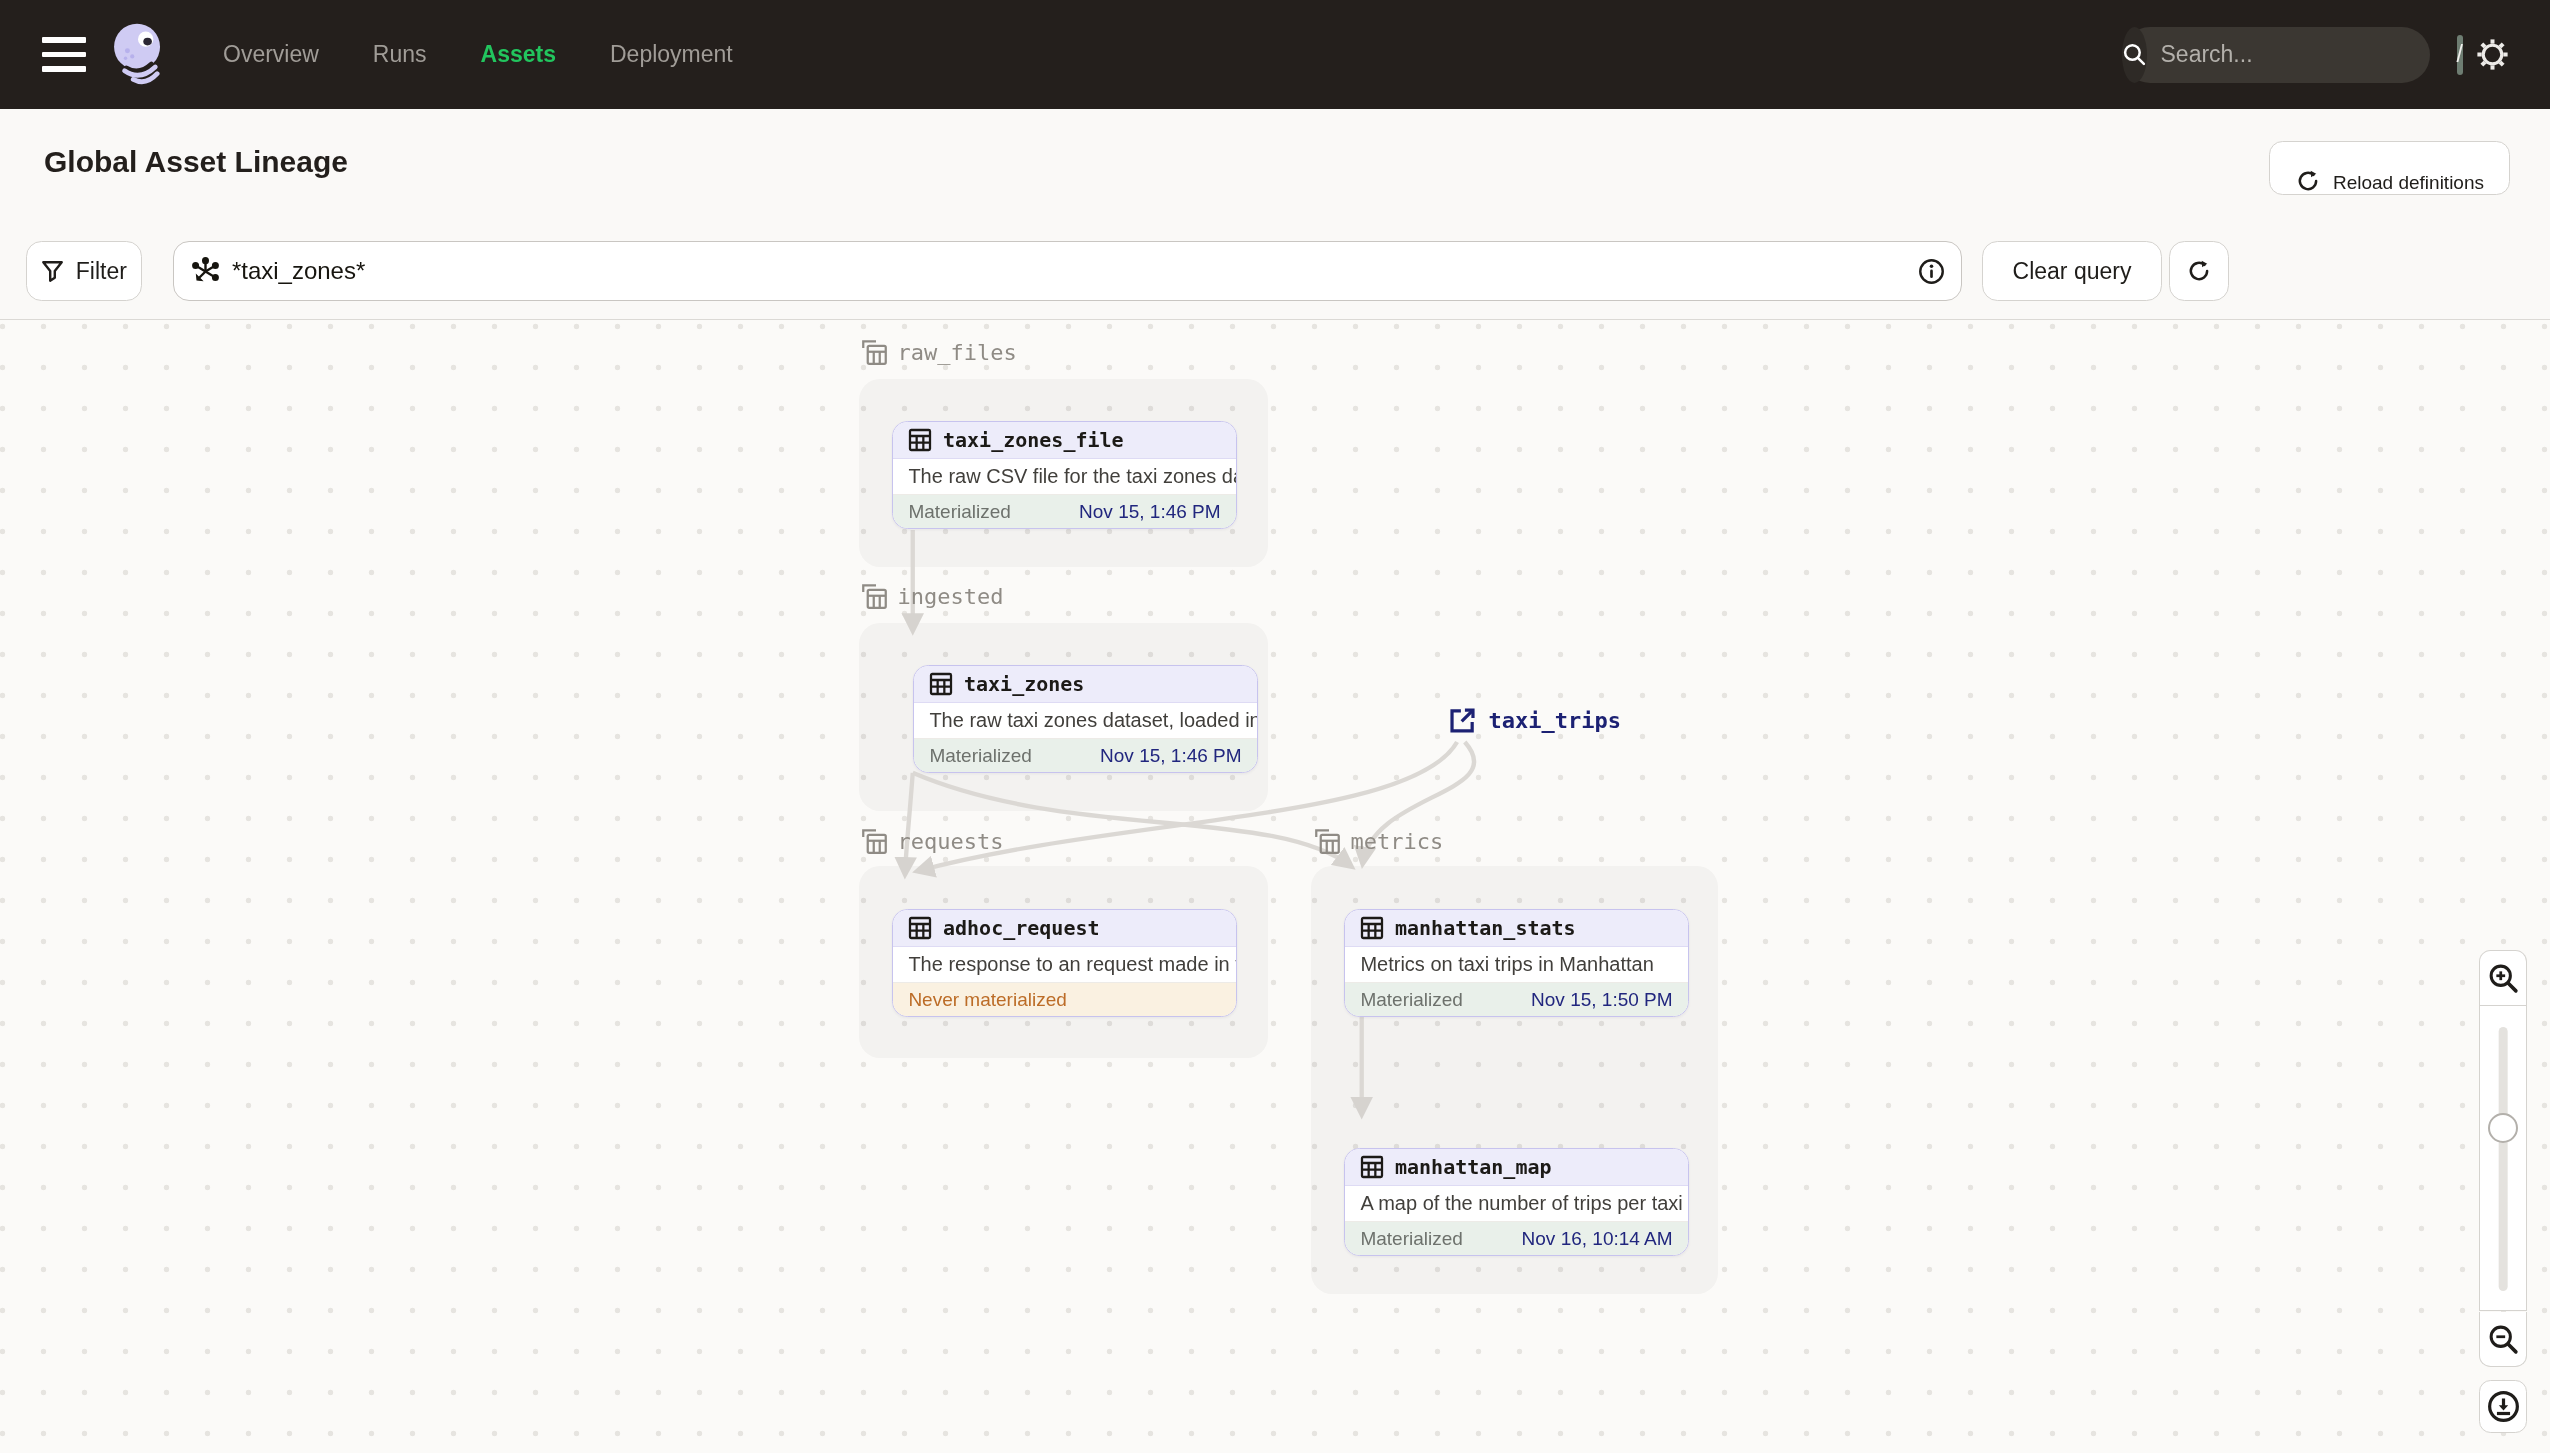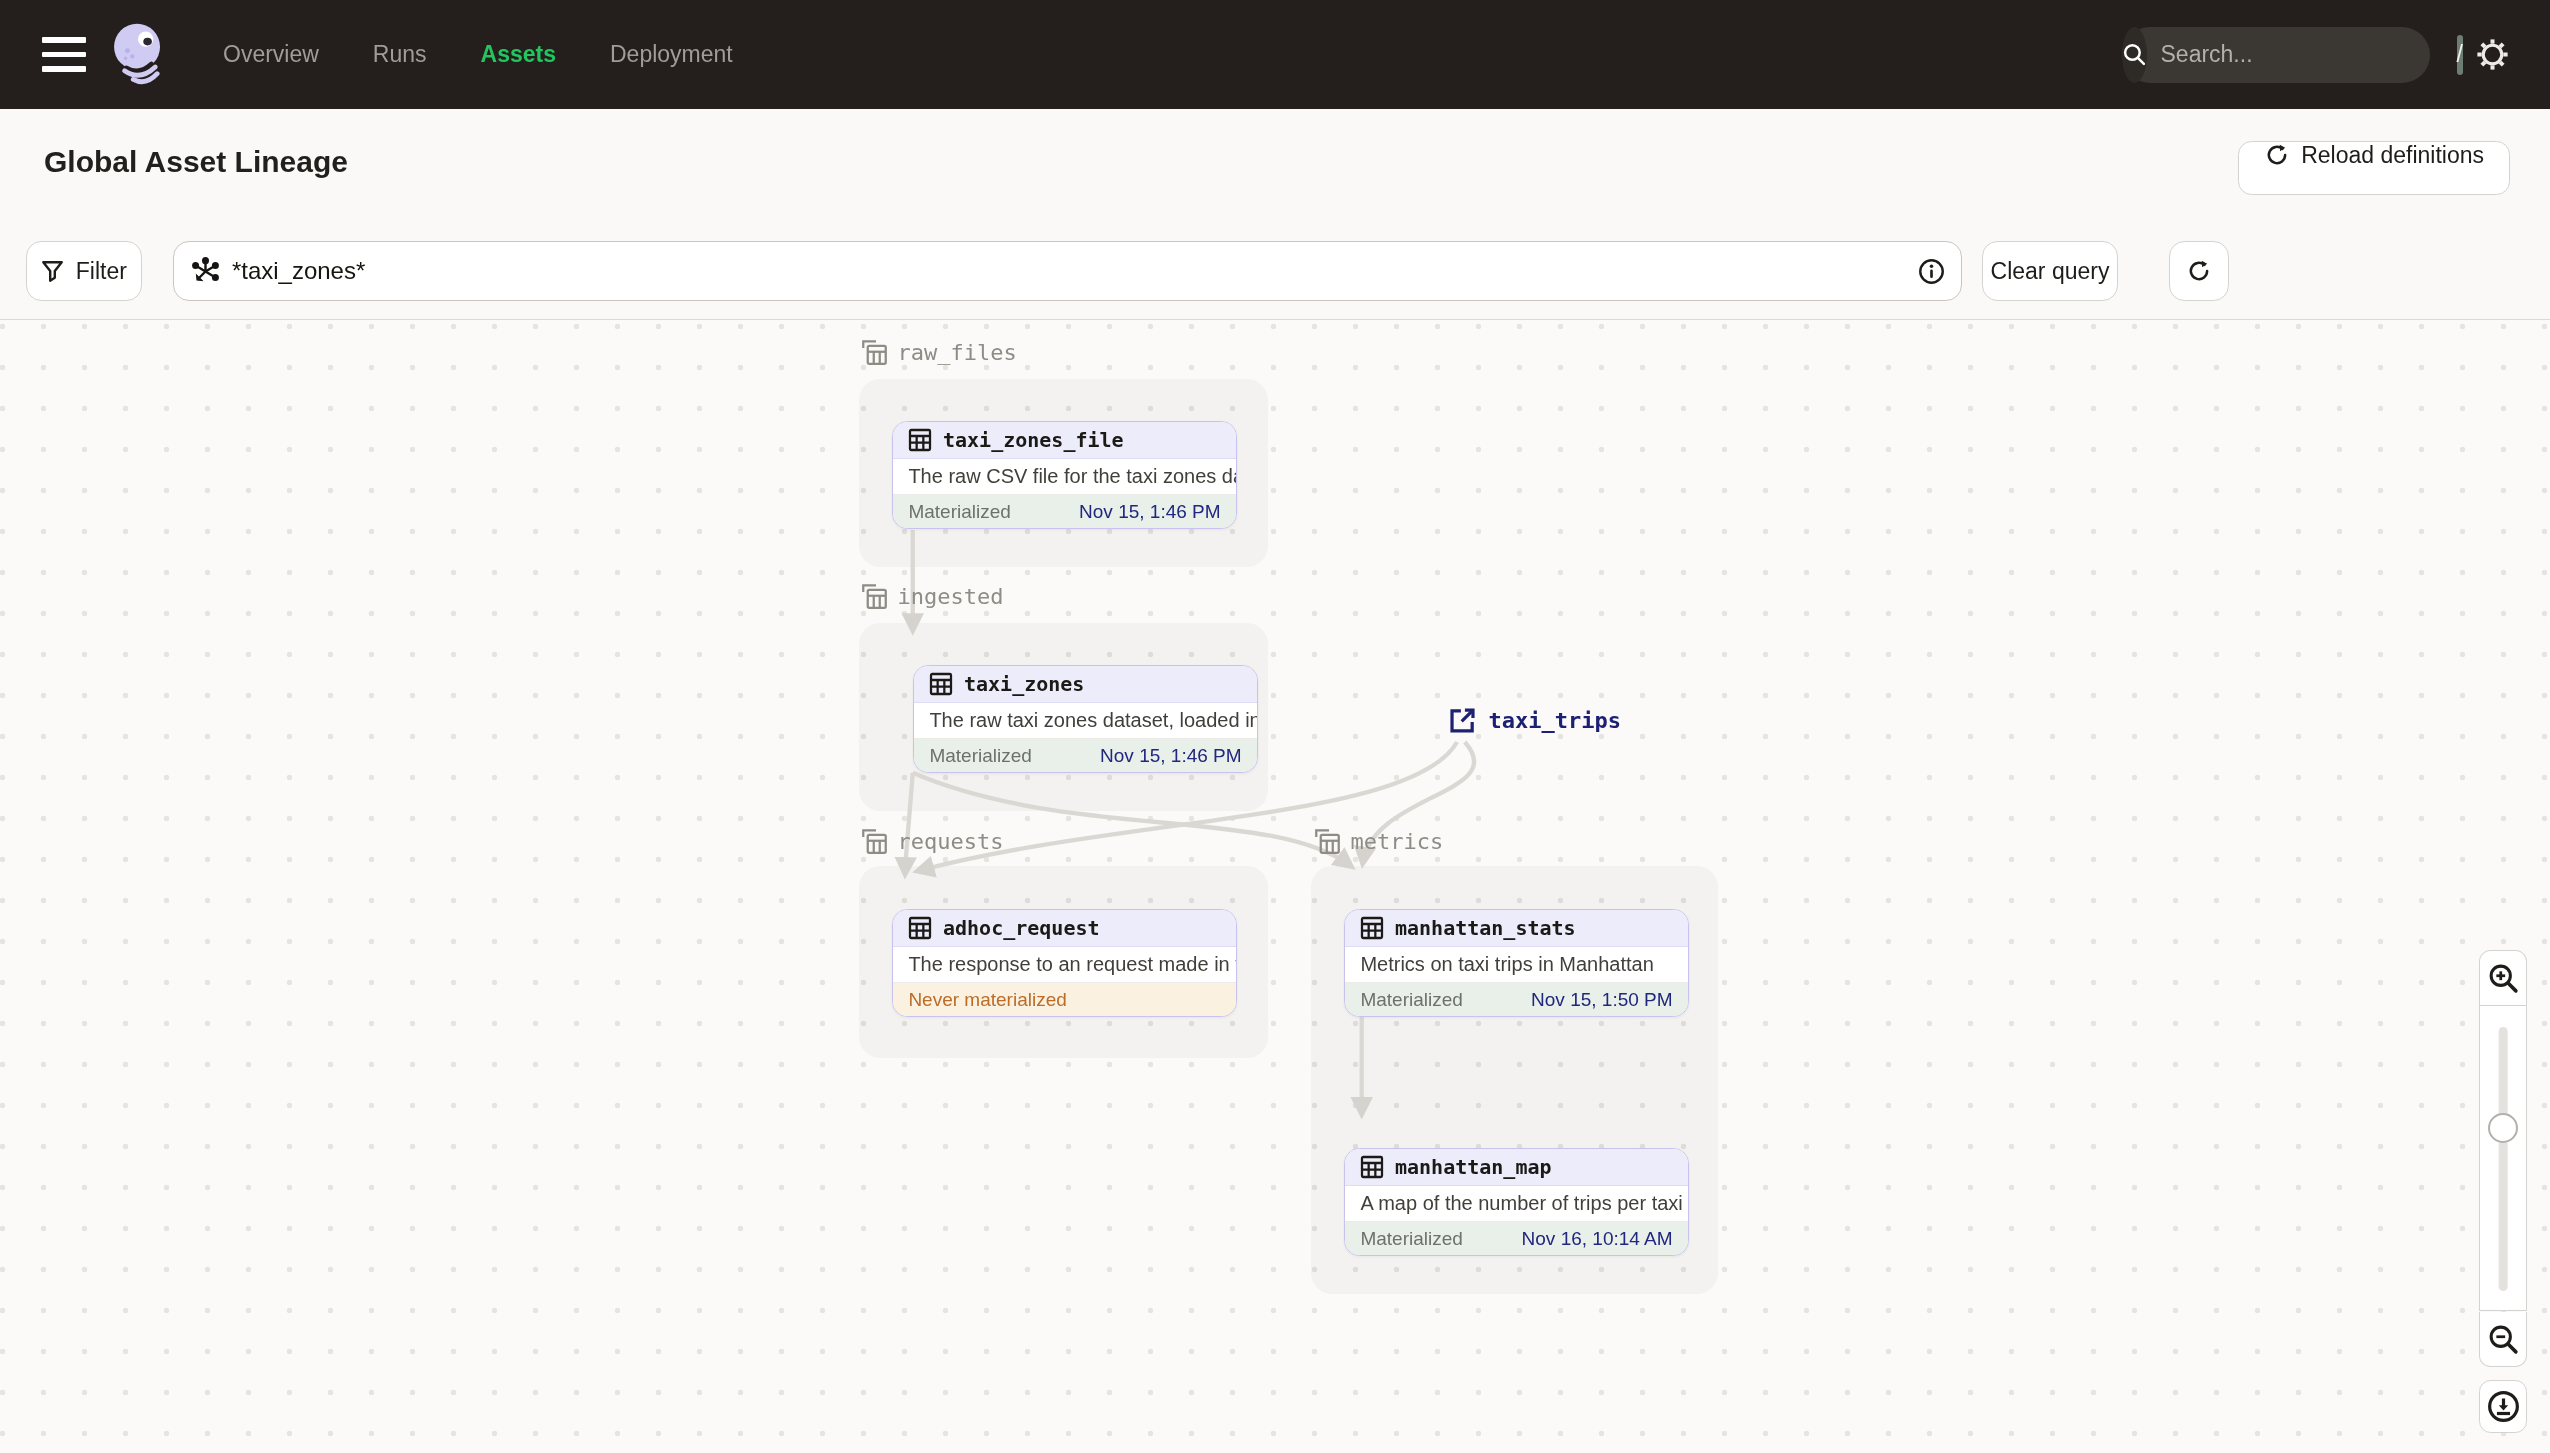--- a/index.html
+++ b/index.html
@@ -28,36 +28,36 @@
                  font-size:23px; display:flex; align-items:center; justify-content:center;
                  margin-right:11.6px; }
   #gear-btn { margin-left:44px; cursor:pointer; display:flex; }
 
   
   #page-header { position:absolute; left:0; top:109px; width:2550px; height:106px;
                  display:flex; align-items:center; background:#faf9f7; }
   #page-title { font-size:30px; font-weight:bold; color:#231f1c; margin-left:44px; }
   #reload-btn { position:absolute; right:40px; top:32px; height:54px; padding:0 25px;
                 background:#ffffff; border:1.9px solid #d5d3cf; border-radius:13.5px;
-                display:flex; align-items:flex-start; gap:11.6px; font-size:23px; color:#1f1d1a; cursor:pointer; }
+                display:flex; align-items:flex-end; gap:11.6px; font-size:19px; color:#1f1d1a; cursor:pointer; }
 
   
   #toolbar { position:absolute; left:0; top:215px; width:2550px; height:105px; background:#faf9f7;
              border-bottom:1px solid #dbd9d5; }
   .tb-btn { position:absolute; top:26px; height:60px; background:#ffffff; border:1.9px solid #d5d3cf;
             border-radius:15.4px; display:flex; align-items:center; justify-content:center;
             font-size:23px; color:#1f1d1a; cursor:pointer; gap:11.6px; }
   #filter-btn { left:26px; width:116px; }
   #query-box { position:absolute; left:173px; top:26px; width:1789px; height:60px; background:#ffffff;
                border:1.9px solid #c9c6c2; border-radius:16px; display:flex; align-items:center; }
   #query-icon { margin-left:17.3px; display:flex; }
   #query-input { flex:1; border:none; outline:none; font-size:24px; color:#17150f; margin-left:11.6px;
                  font-family:"Liberation Sans",sans-serif; background:transparent; }
   #query-info { margin-right:15.4px; display:flex; cursor:pointer; }
-  #clear-query-btn { left:1982px; width:136px; }
+  #clear-query-btn { left:1982px; width:180px; }
   #refresh-btn { left:2169px; width:60px; }
   #materialize-btn { position:absolute; left:2247px; top:26px; width:265px; height:60px;
                      background:#242019; border-radius:15.4px; display:flex; align-items:center;
                      color:#ffffff; cursor:pointer; }
   #materialize-main { display:flex; align-items:center; gap:11.6px; padding:0 19px 0 17.3px; font-size:23px; flex:1; }
   #materialize-divider { width:1px; height:60px; background:#56524c; }
   #materialize-caret { width:50px; display:flex; align-items:center; justify-content:center;
                        color:#cfccc7; font-size:19px; }
 
   

